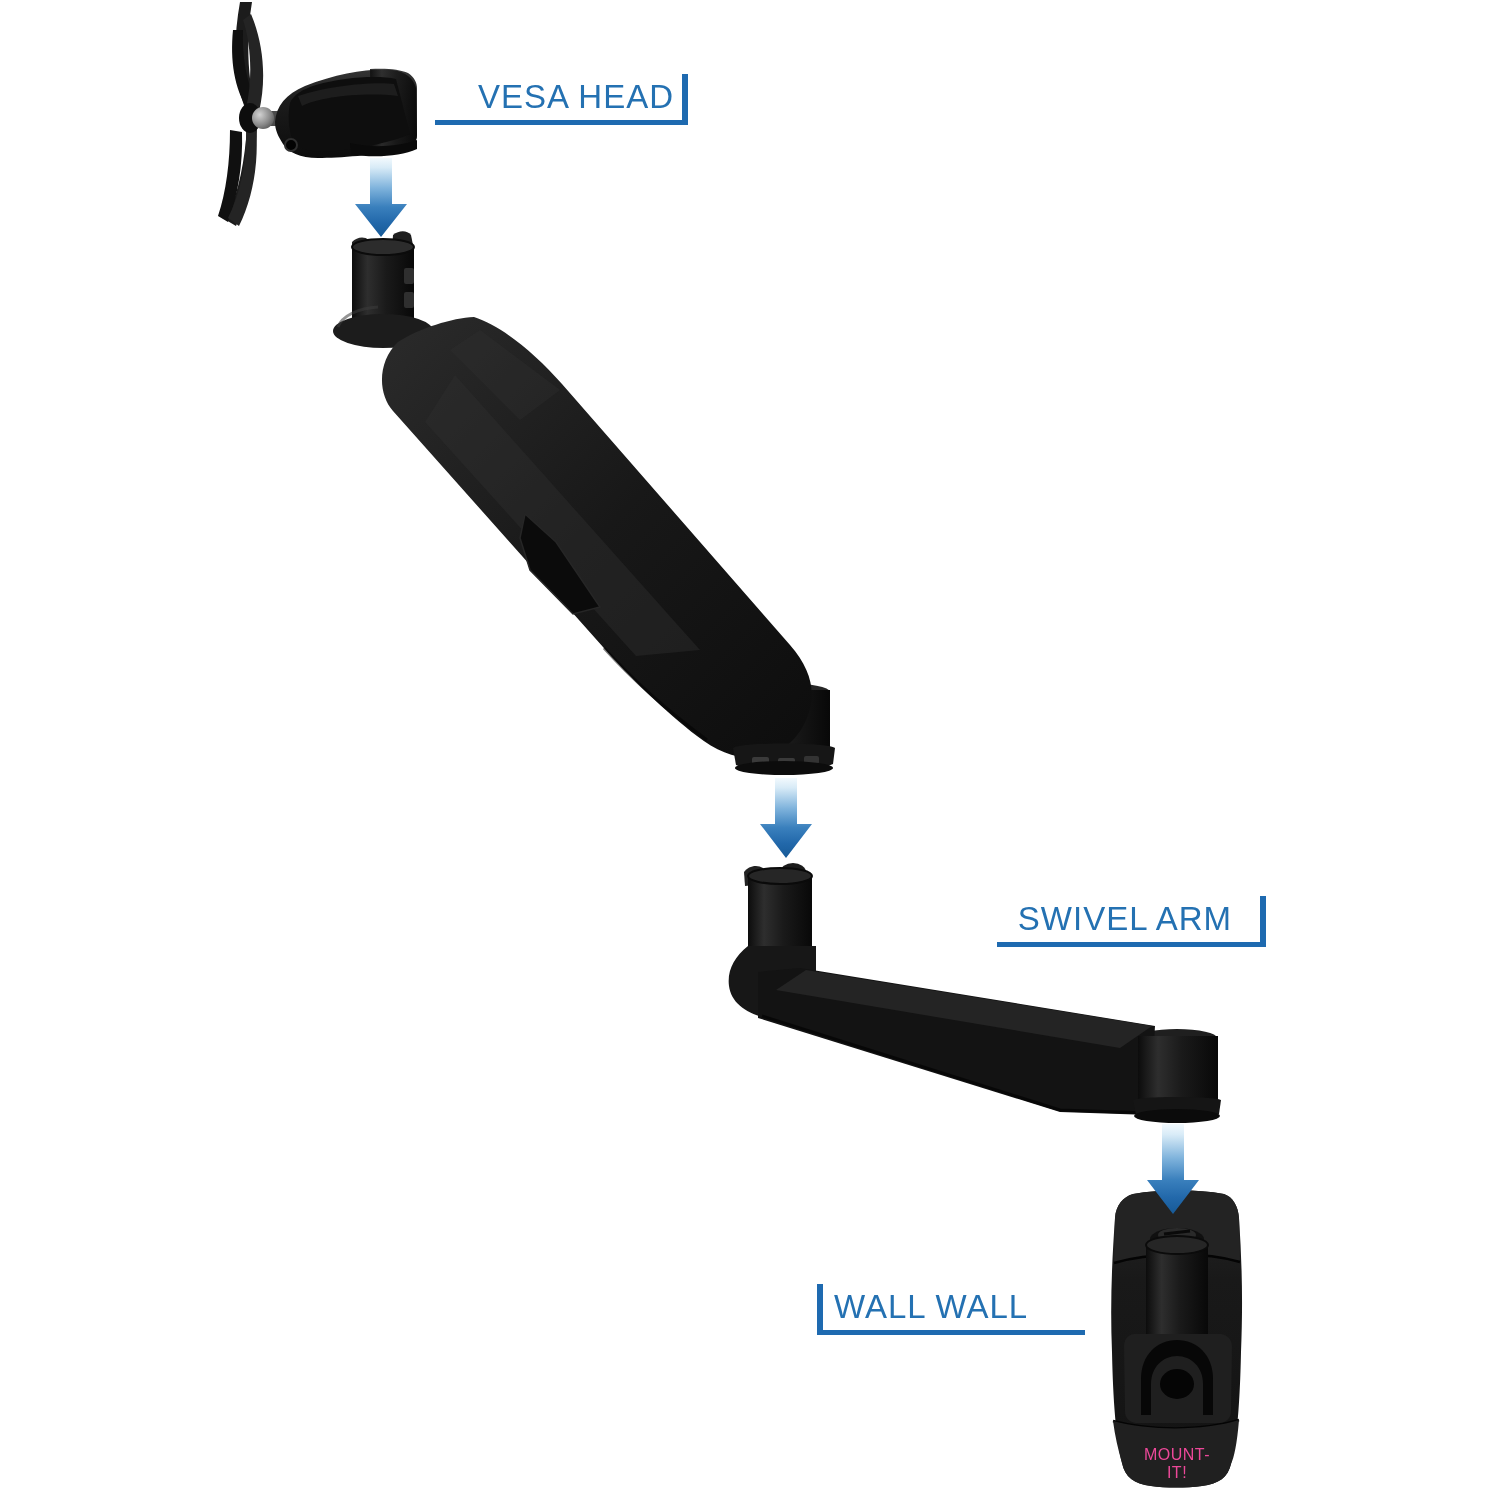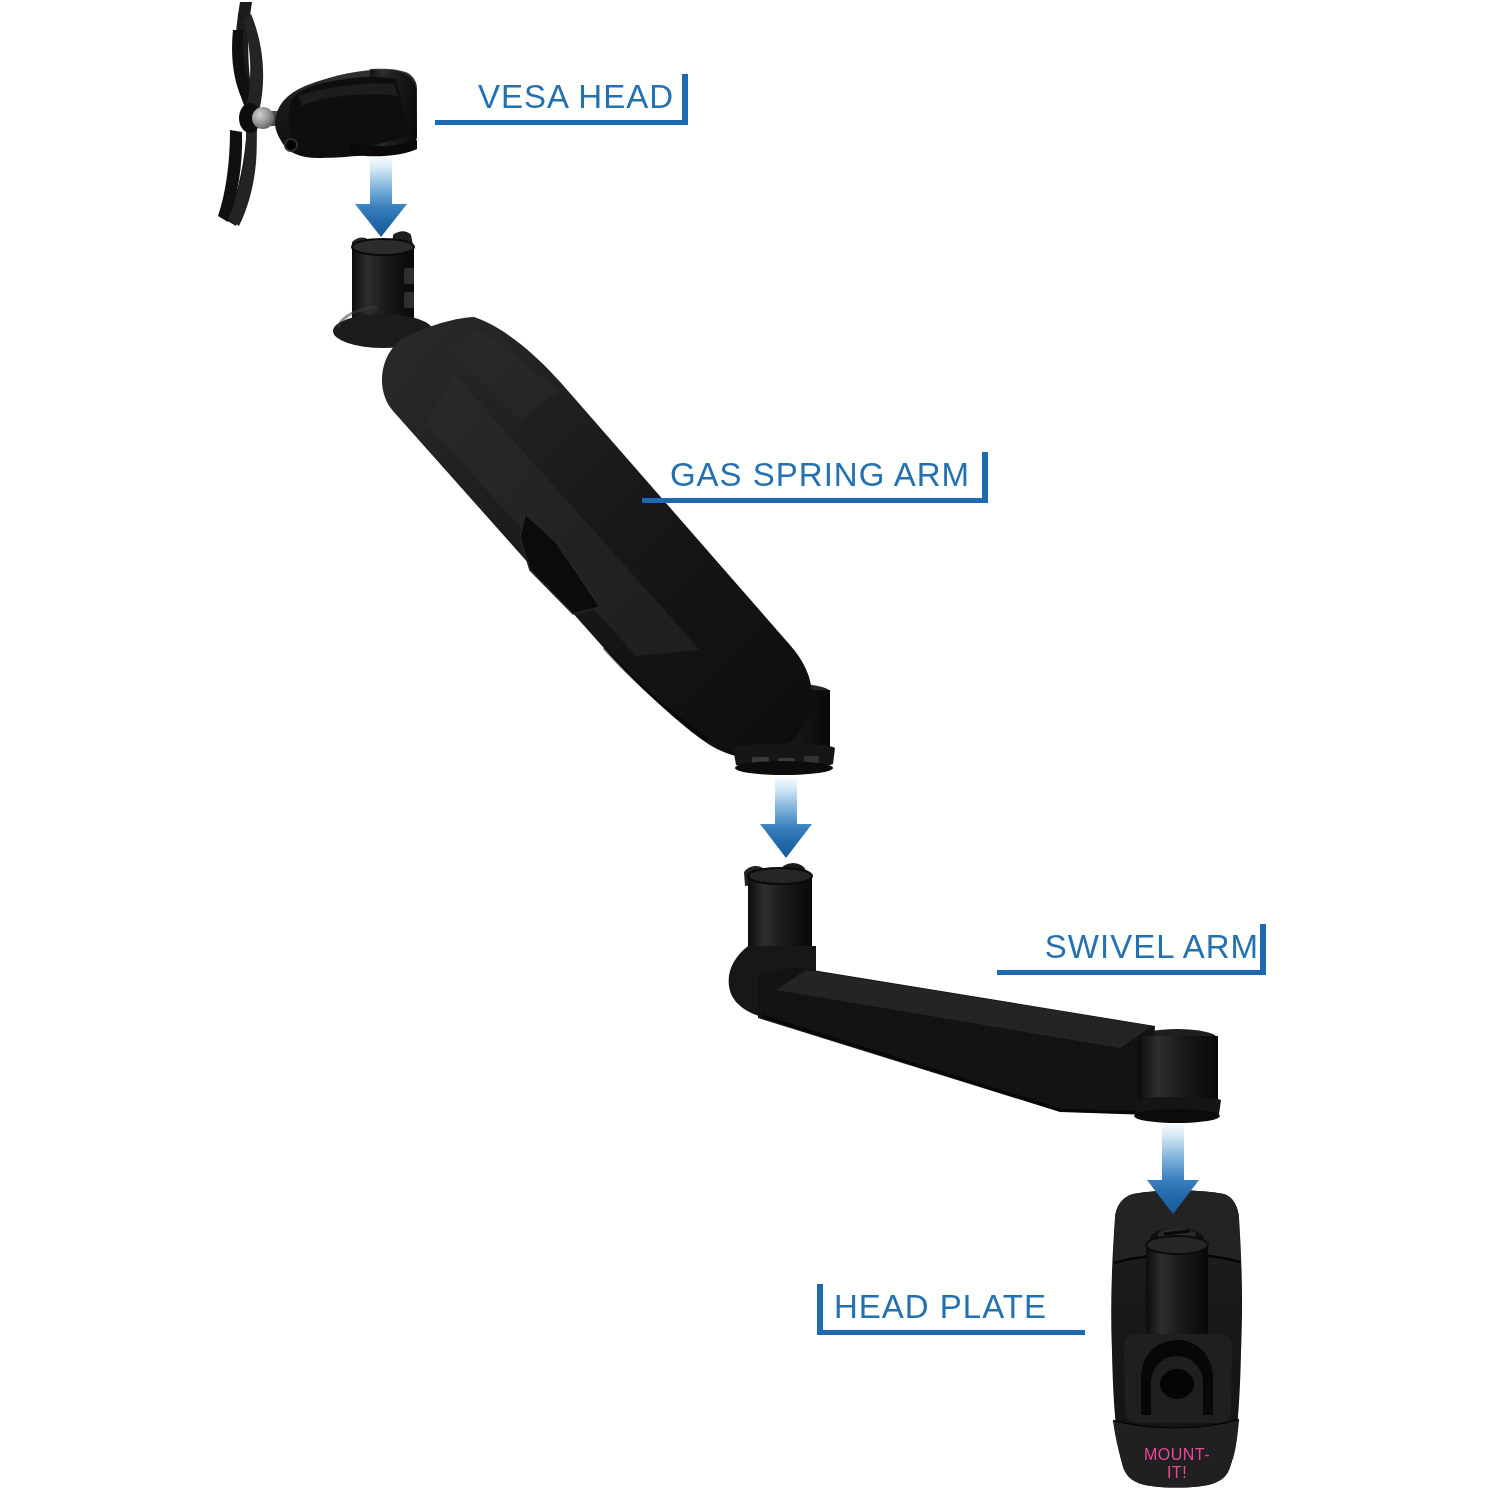--- a/index.html
+++ b/index.html
@@ -10,21 +10,21 @@
 
   .part-label { position:absolute; box-sizing:border-box;
     color:#2471b2; font-size:33px; font-weight:500; letter-spacing:1px;
     line-height:45px; white-space:nowrap;
     border-bottom:5px solid #1e6ab0; }
   .label-right { border-right:6px solid #1e6ab0; text-align:right; }
   .label-left  { border-left:6px solid #1e6ab0; text-align:left; }
 
   #label-vesa   { left:435px; top:74px;   width:253px; height:51px; padding-right:8px; }
   #label-gas    { left:642px; top:452px;  width:346px; height:51px; padding-right:12px; }
-  #label-swivel { left:997px; top:924px;  width:269px; height:51px; padding-right:1px; }
+  #label-swivel { left:997px; top:896px;  width:269px; height:51px; padding-right:28px; }
   #label-wall   { left:817px; top:1284px; width:268px; height:51px; padding-left:11px; }
 
   .brand-text { position:absolute; left:1138px; top:1446px; width:78px;
     text-align:center; color:#ec4899; font-size:16px; font-weight:normal;
     letter-spacing:0.5px; font-family:"Liberation Sans", sans-serif; }
 </style>
 </head>
 <body>
 
 <div class="stage">
@@ -187,27 +187,24 @@
     <ellipse cx="1177" cy="1384" rx="17" ry="15" fill="#050505"></ellipse>
   </g>
 
   <path d="M 1162,1124 L 1184,1124 L 1184,1180 L 1199,1180 L 1173,1214 L 1147,1180 L 1162,1180 Z" fill="url(#arrowGrad)"></path>
 </svg>
 
 <div id="label-vesa" class="part-label label-right">
   <span>VESA HEAD</span>
 </div>
 
-<div id="label-gas" class="part-label label-right">
-  <span>GAS SPRING ARM</span>
-</div>
 
 <div id="label-swivel" class="part-label label-right">
   <span>SWIVEL ARM</span>
 </div>
 
 <div id="label-wall" class="part-label label-left">
-  <span>HEAD PLATE</span>
+  <span>WALL WALL</span>
 </div>
 
 <div class="brand-text">MOUNT-IT!</div>
 
 </div>
 
 </body></html>

